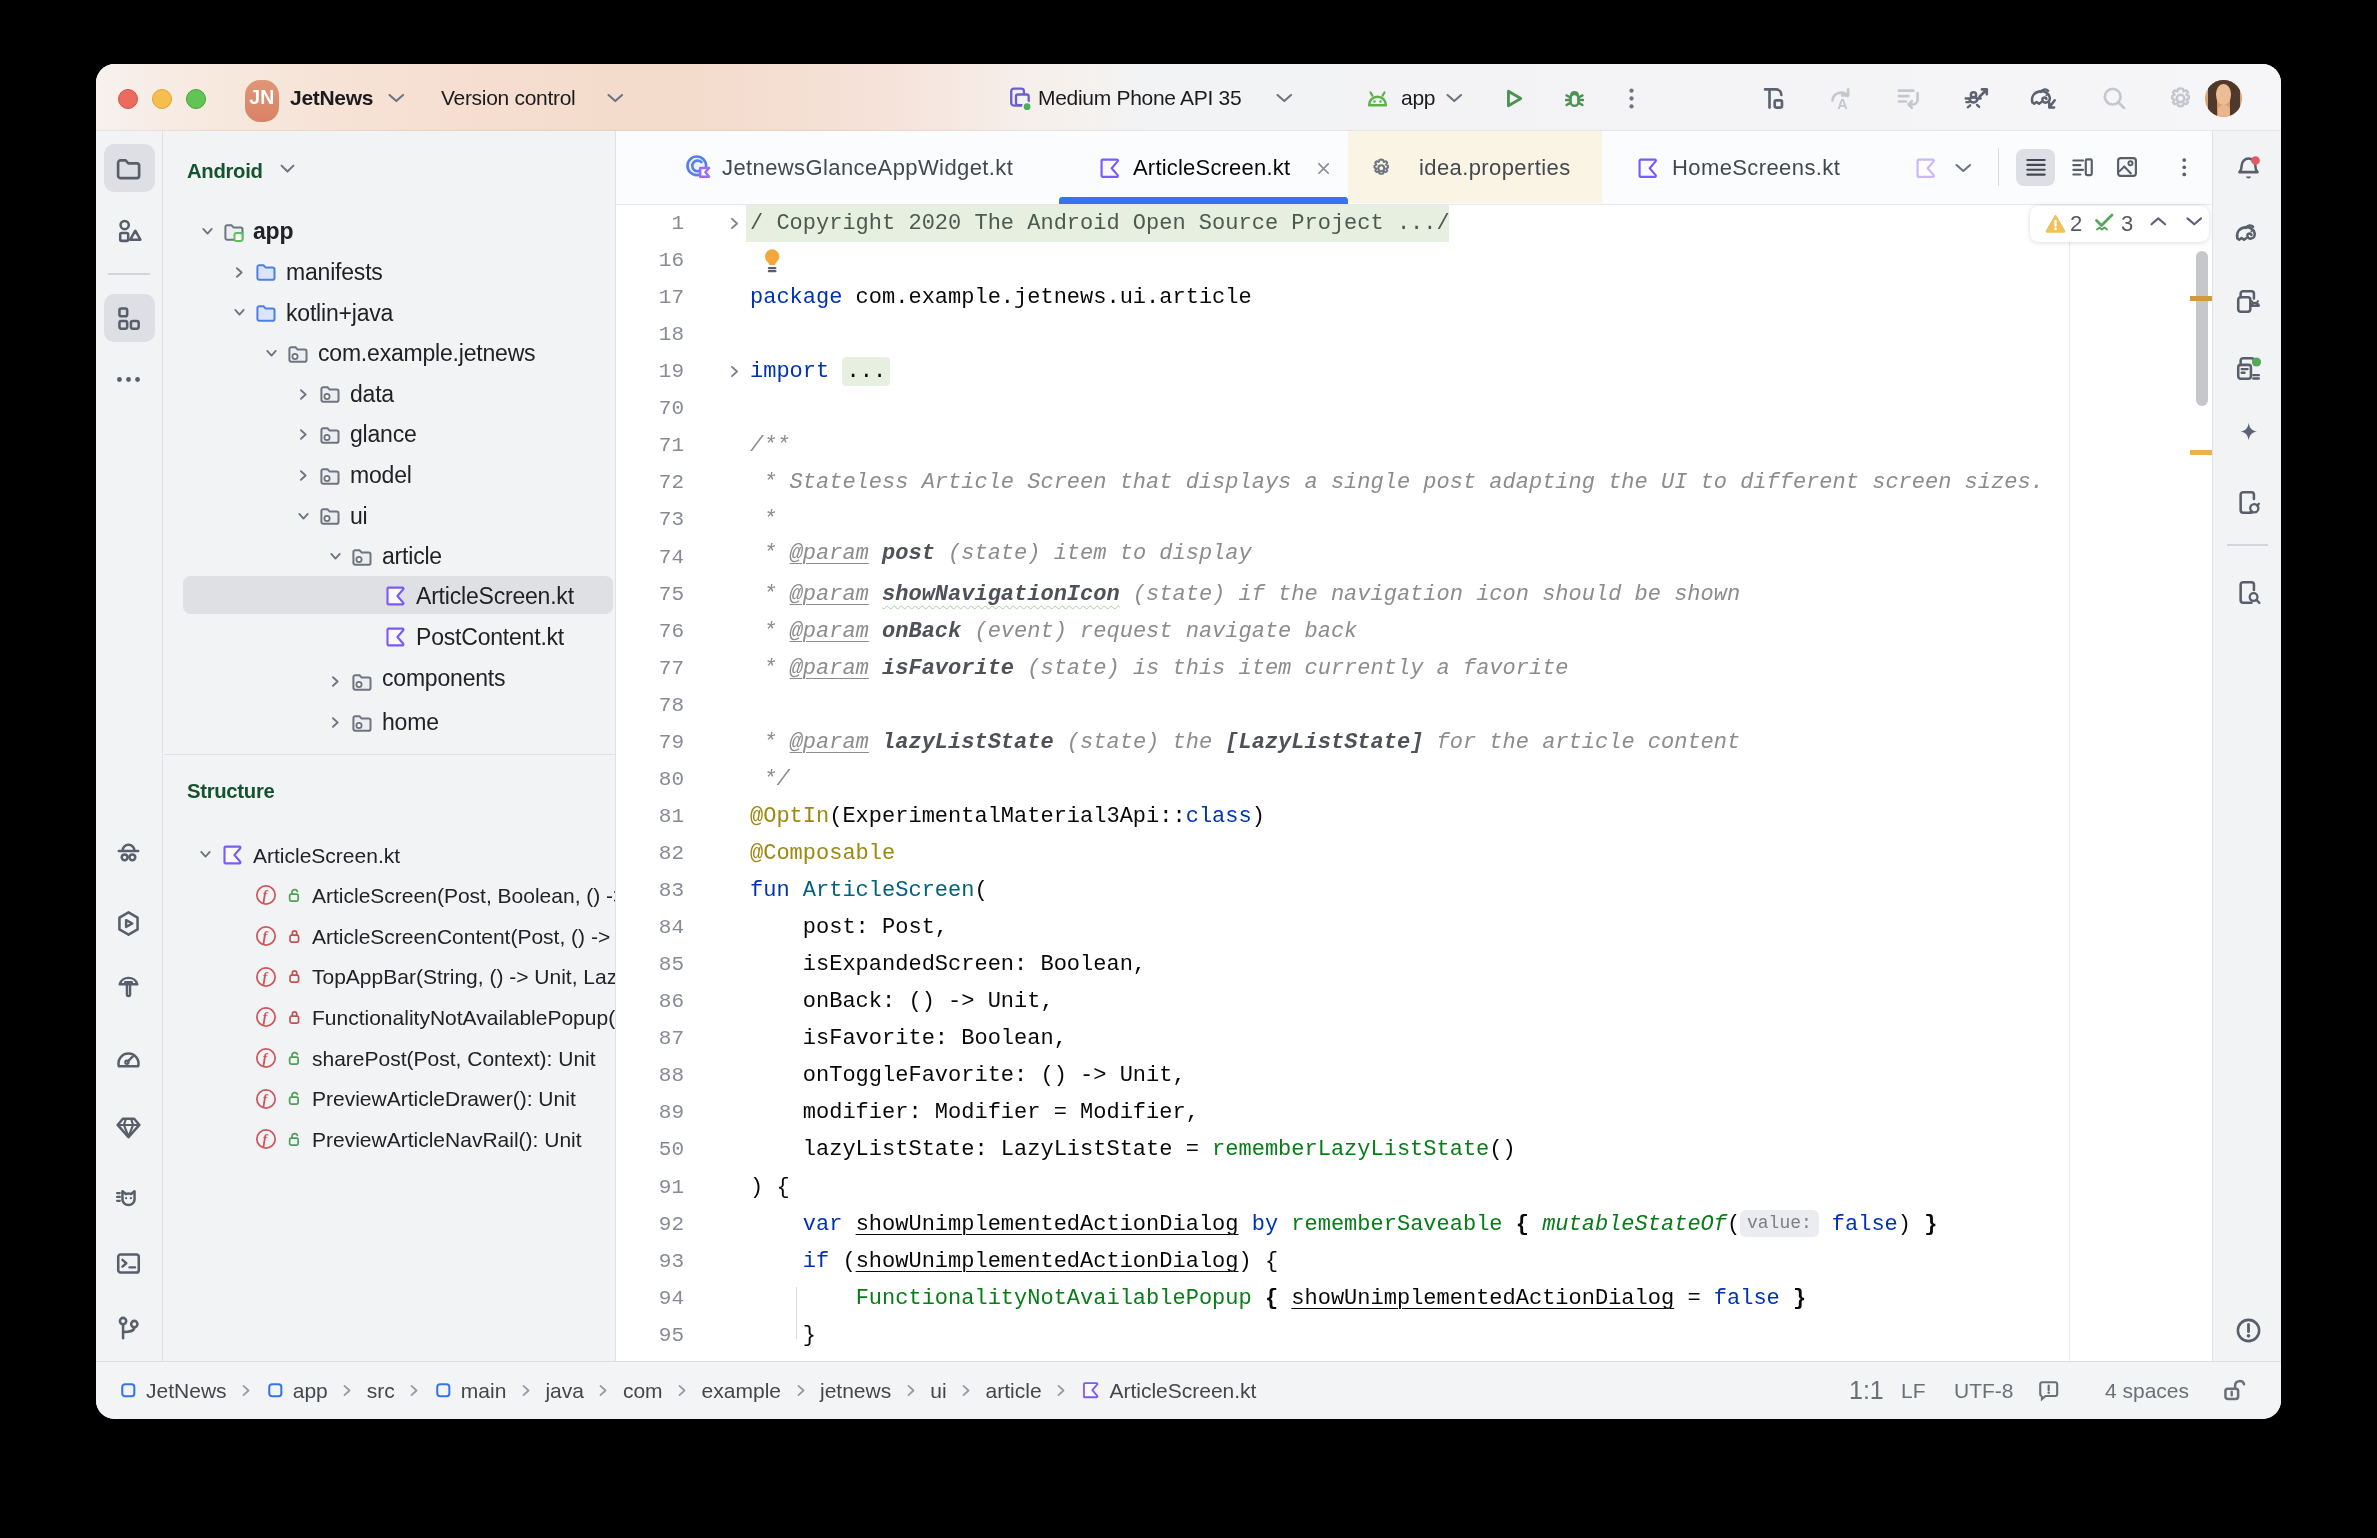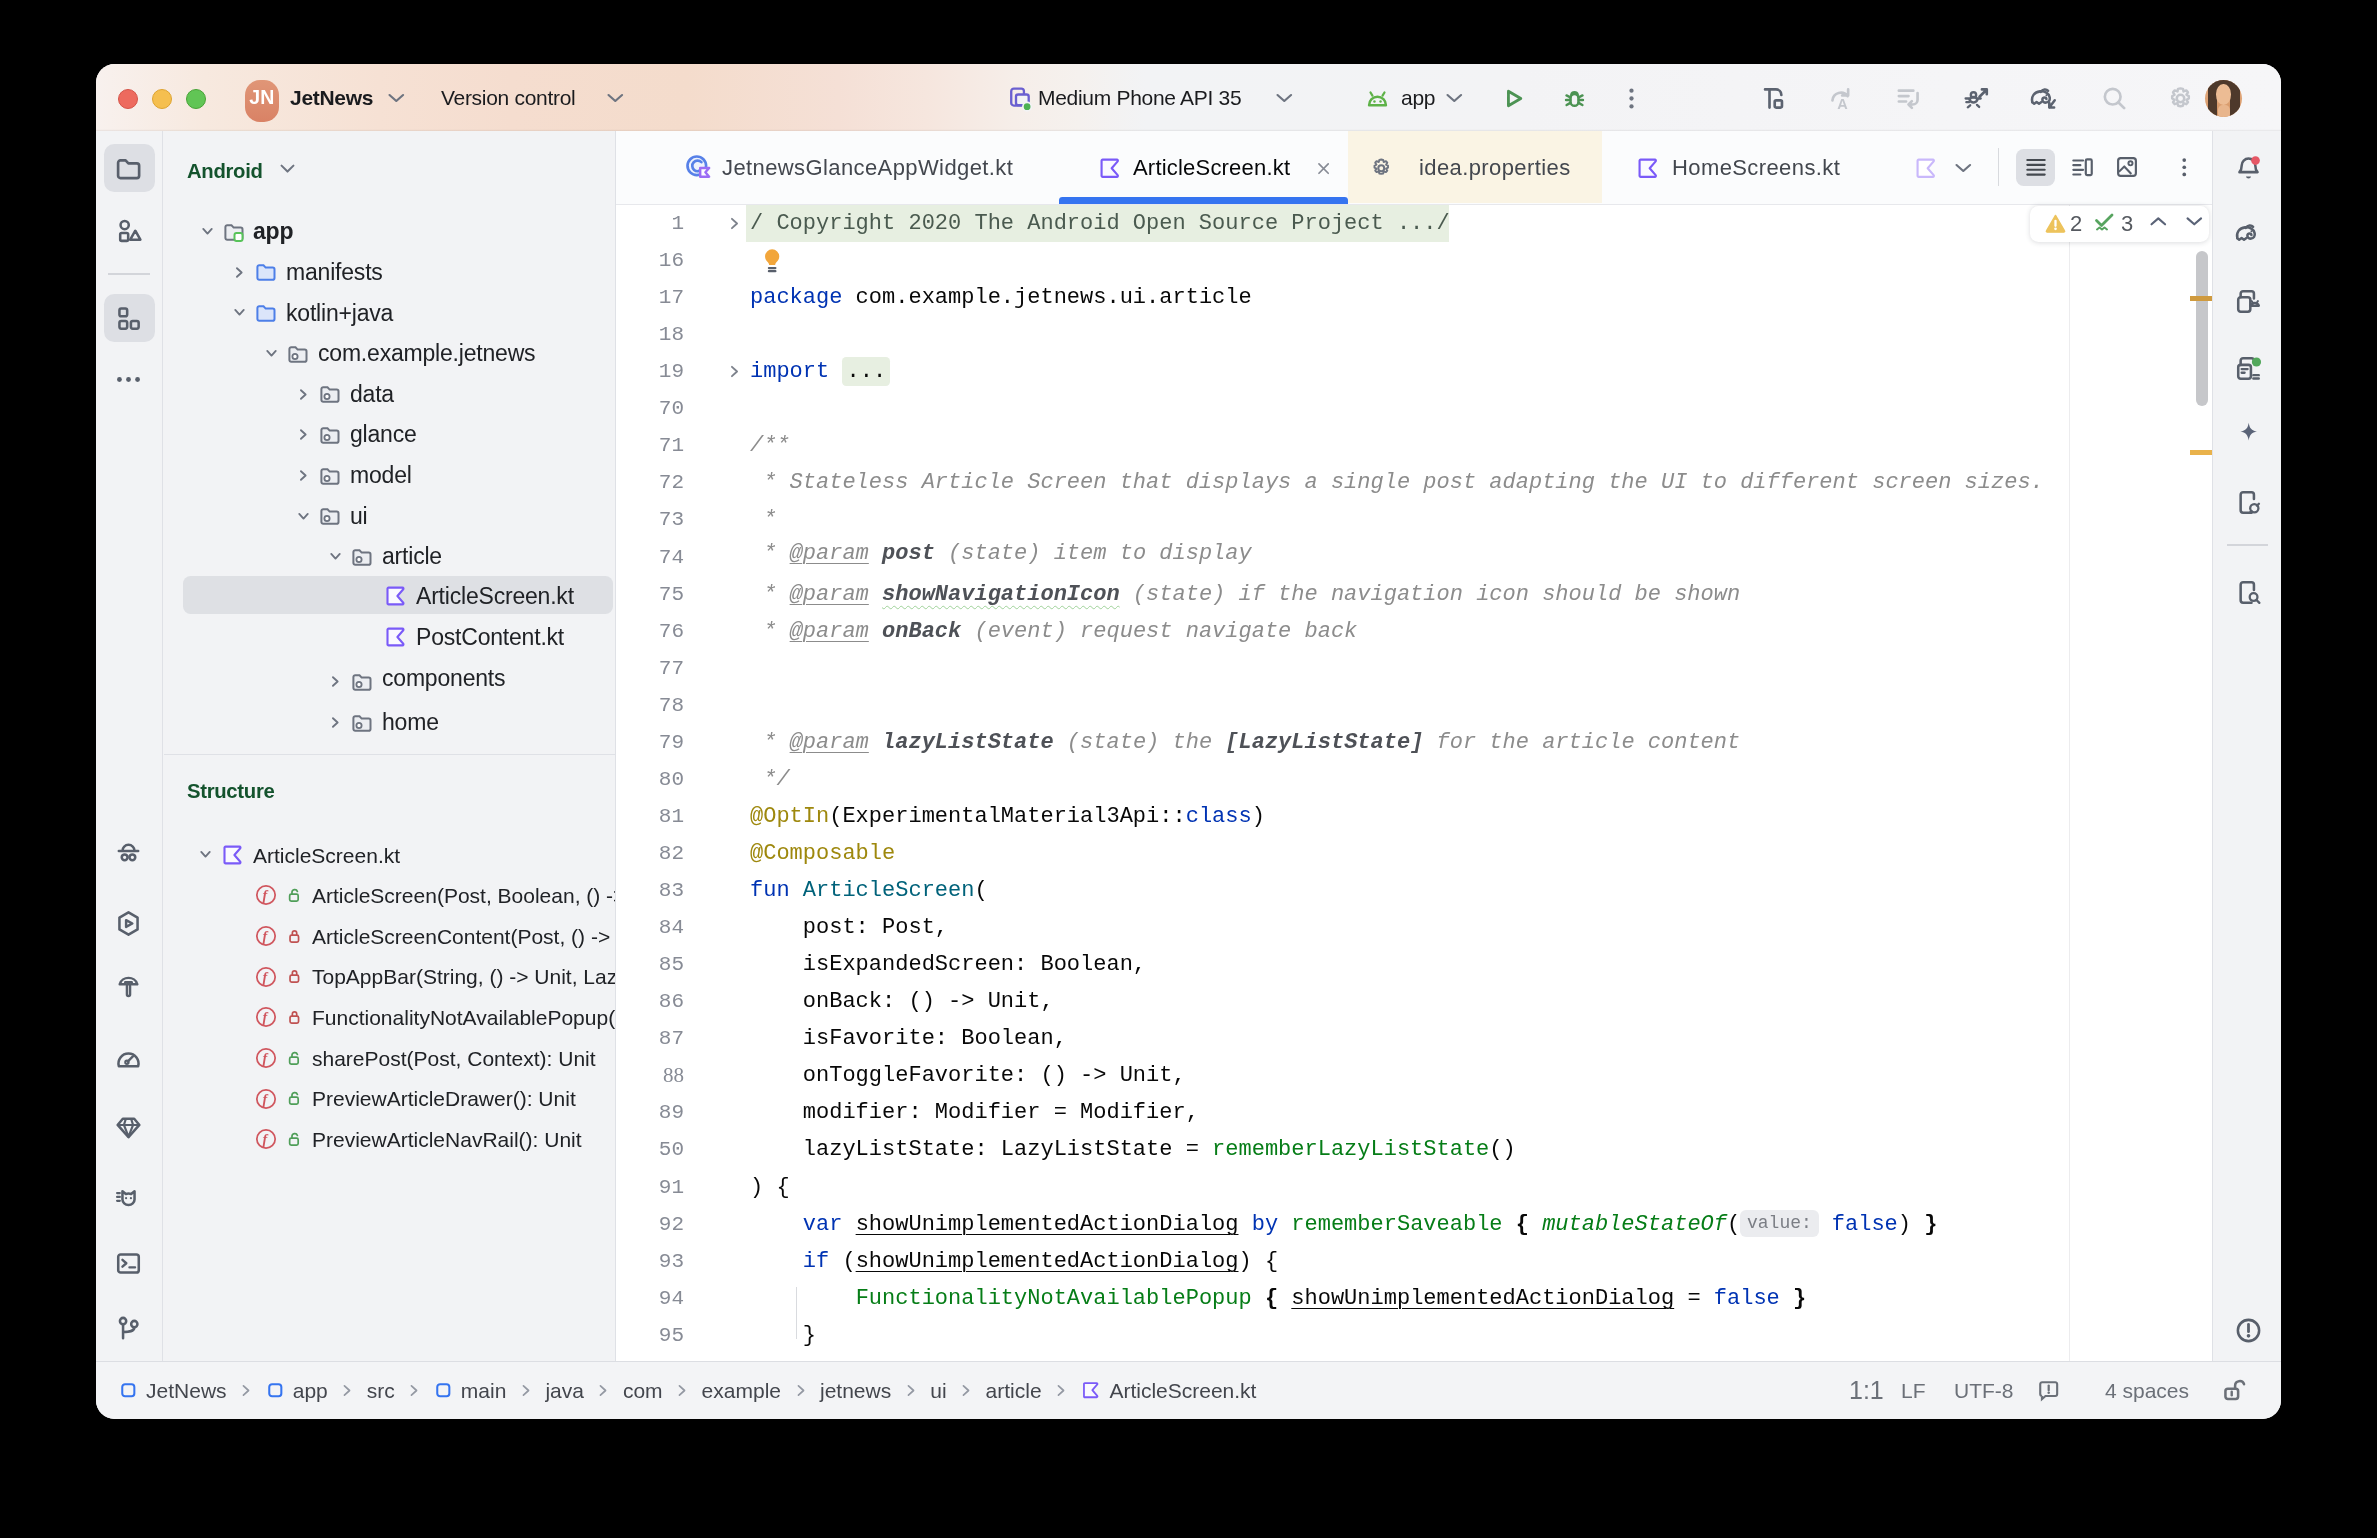--- a/index.html
+++ b/index.html
@@ -440,21 +440,21 @@
         <div class="num" style="top:482px;">78</div>
         <div class="num" style="top:519px;">79</div>
         <div class="num" style="top:556px;">80</div>
         <div class="num" style="top:593px;">81</div>
         <div class="num" style="top:630px;">82</div>
         <div class="num" style="top:667px;">83</div>
         <div class="num" style="top:704px;">84</div>
         <div class="num" style="top:741px;">85</div>
         <div class="num" style="top:778px;">86</div>
         <div class="num" style="top:815px;">87</div>
-        <div class="num" style="top:852px;font-family:Liberation Serif, serif;">88</div>
+        <div class="num" style="top:852px;">88</div>
         <div class="num" style="top:889px;">89</div>
         <div class="num" style="top:926px;">50</div>
         <div class="num" style="top:964px;">91</div>
         <div class="num" style="top:1001px;">92</div>
         <div class="num" style="top:1038px;">93</div>
         <div class="num" style="top:1075px;">94</div>
         <div class="num" style="top:1112px;">95</div>
       <svg style="left:110px;top:10.2px;" width="17" height="17" viewBox="0 0 20 20">
           <path d="M7 4.5 L13 10 L7 15.5" fill="none" stroke="#7d828c" stroke-width="2.2" stroke-linecap="round" stroke-linejoin="round"></path>
         </svg>
@@ -467,20 +467,21 @@
           <path d="M6.8 20.5 h6.4 M6.8 23.5 h6.4" stroke="#585f6b" stroke-width="2.2" stroke-linecap="round"></path>
         </svg>
       <div class="cl" style="top:74px;"><span class="k">package</span> com.example.jetnews.ui.article</div>
       <div class="cl" style="top:148px;"><span class="k">import</span> <span style="background:#e7efe1;border-radius:4.2px;padding:1.7px 4.2px;">...</span></div>
       <div class="cl" style="top:222px;"><span class="c">/**</span></div>
       <div class="cl" style="top:259px;"><span class="c"> * Stateless Article Screen that displays a single post adapting the UI to different screen sizes.</span></div>
       <div class="cl" style="top:296px;"><span class="c"> *</span></div>
       <div class="cl" style="top:330px;"><span class="c"> * </span><span class="ct">@param</span><span class="c"> </span><span class="cb">post</span><span class="c"> (state) item to display</span></div>
       <div class="cl" style="top:371px;"><span class="c"> * </span><span class="ct">@param</span><span class="c"> </span><span class="cb sq">showNavigationIcon</span><span class="c"> (state) if the navigation icon should be shown</span></div>
       <div class="cl" style="top:408px;"><span class="c"> * </span><span class="ct">@param</span><span class="c"> </span><span class="cb">onBack</span><span class="c"> (event) request navigate back</span></div>
+      <div class="cl" style="top:445px;"><span class="c"> * </span><span class="ct">@param</span><span class="c"> </span><span class="cb">isFavorite</span><span class="c"> (state) is this item currently a favorite</span></div>
       <div class="cl" style="top:519px;"><span class="c"> * </span><span class="ct">@param</span><span class="c"> </span><span class="cb">lazyListState</span><span class="c"> (state) the </span><span class="cb">[LazyListState]</span><span class="c"> for the article content</span></div>
       <div class="cl" style="top:556px;"><span class="c"> */</span></div>
       <div class="cl" style="top:593px;"><span class="an">@OptIn</span>(ExperimentalMaterial3Api::<span class="k">class</span>)</div>
       <div class="cl" style="top:630px;"><span class="an">@Composable</span></div>
       <div class="cl" style="top:667px;"><span class="k">fun</span> <span class="fn">ArticleScreen</span>(</div>
       <div class="cl" style="top:704px;">    post: Post,</div>
       <div class="cl" style="top:741px;">    isExpandedScreen: Boolean,</div>
       <div class="cl" style="top:778px;">    onBack: () -&gt; Unit,</div>
       <div class="cl" style="top:815px;">    isFavorite: Boolean,</div>
       <div class="cl" style="top:889px;">    modifier: Modifier = Modifier,</div>

